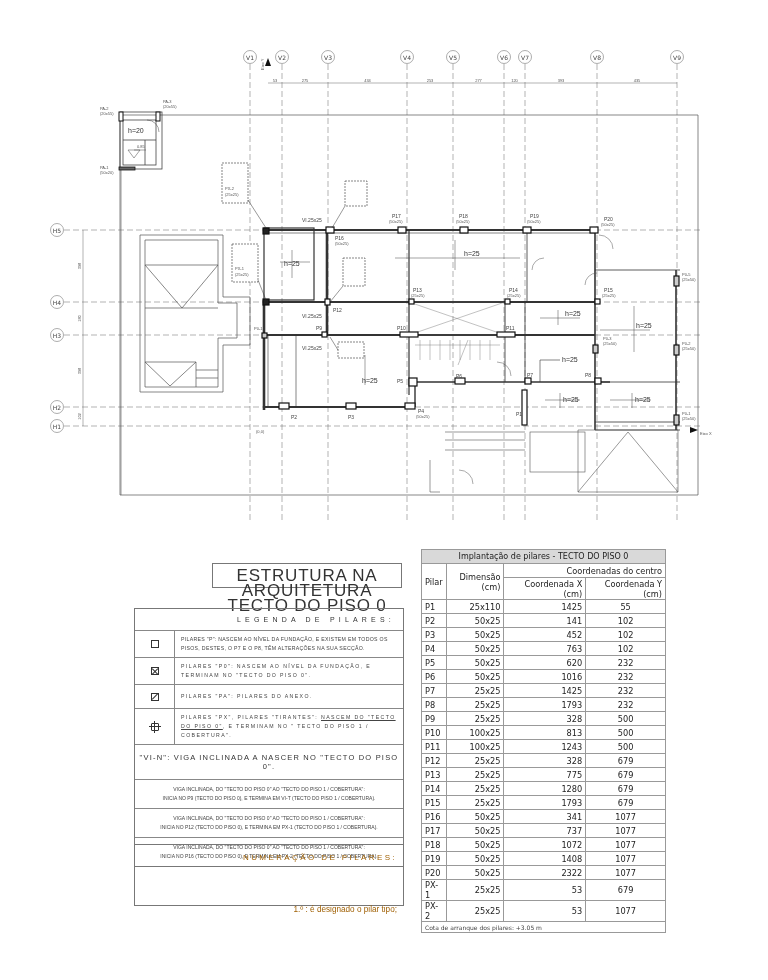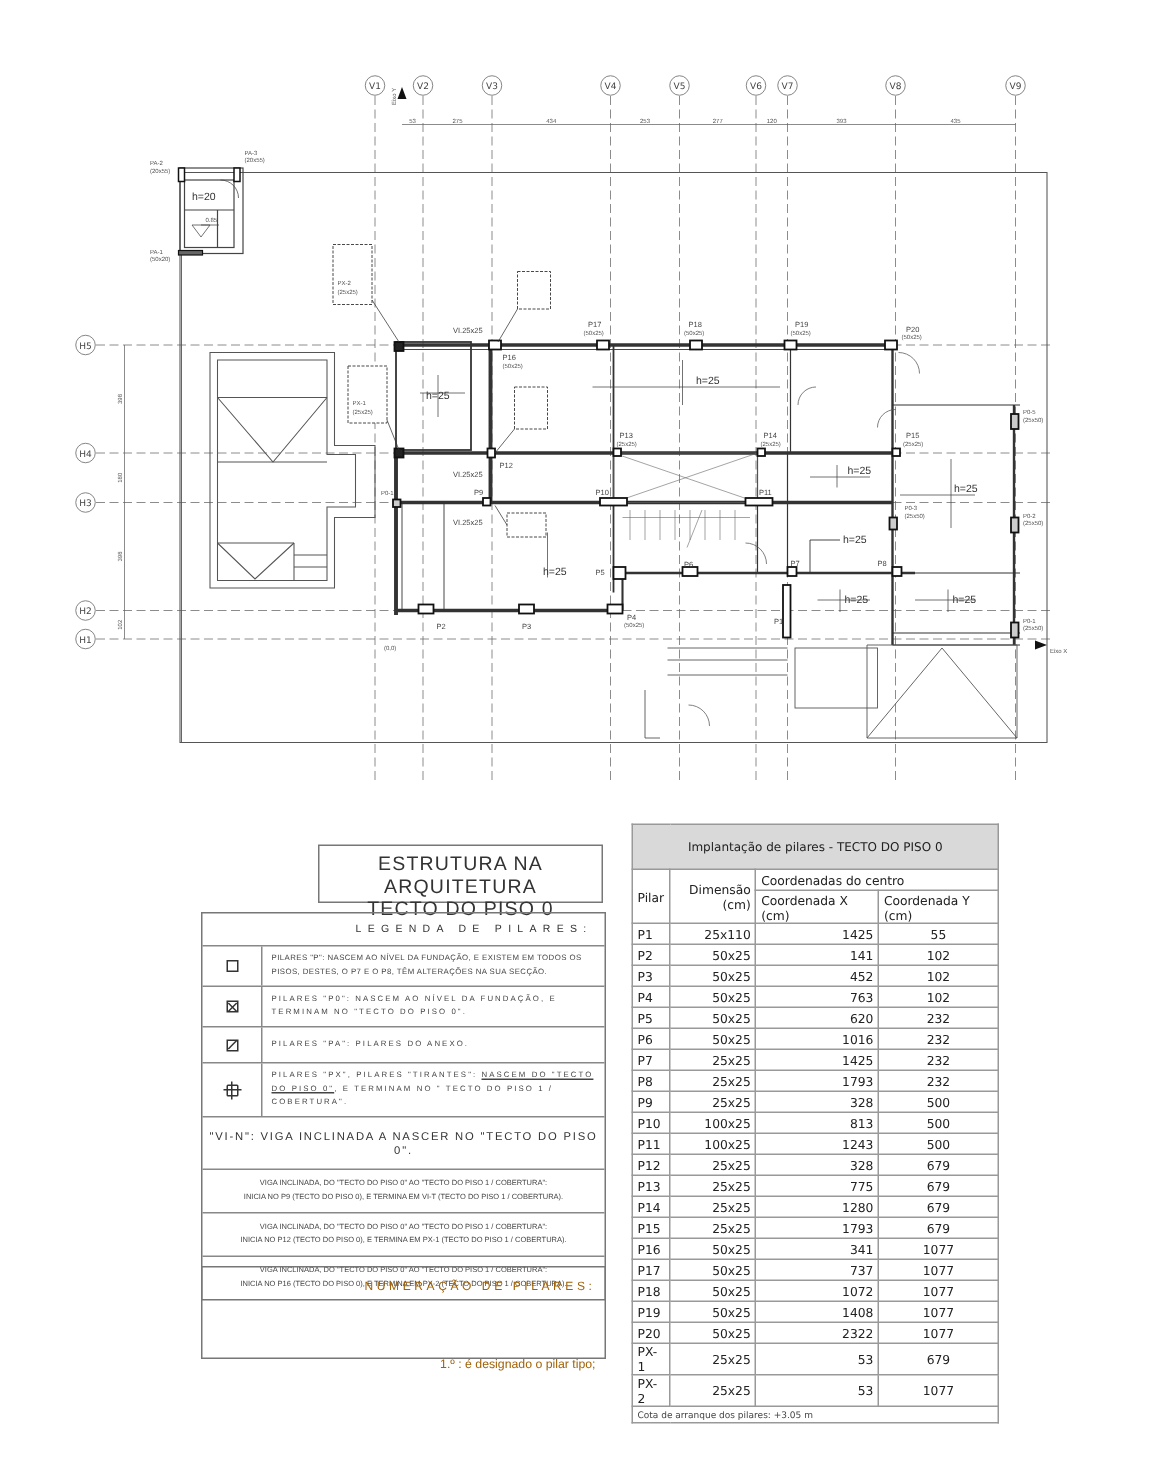--- a/index.html
+++ b/index.html
@@ -4,21 +4,21 @@
 <style>
   * { box-sizing: border-box; margin: 0; padding: 0; }
   body { width: 768px; height: 980px; background: #ffffff; position: relative; overflow: hidden; font-family: "Liberation Sans", sans-serif; color: #2a2a2a; }
   #plan { position: absolute; left: 0; top: 0; width: 768px; height: 540px; }
   .gridlabel { font-family: "DejaVu Sans", sans-serif; font-size: 6px; fill: #444; }
   .tiny { font-family: "Liberation Sans", sans-serif; font-size: 4px; fill: #555; }
   .small { font-family: "Liberation Sans", sans-serif; font-size: 5px; fill: #444; }
   .hlabel { font-family: "Liberation Sans", sans-serif; font-size: 7px; fill: #333; }
 
   
-  #title-box { position: absolute; left: 212px; top: 563px; width: 190px; height: 39px; border: 1px solid #777; text-align: center; font-family: "Liberation Sans", sans-serif; font-size: 13px; letter-spacing: 0.8px; line-height: 15px; padding-top: 4px; color: #333; }
+  #title-box { position: absolute; left: 212px; top: 563px; width: 190px; height: 25px; border: 1px solid #777; text-align: center; font-family: "Liberation Sans", sans-serif; font-size: 17px; letter-spacing: 0.8px; line-height: 15px; padding-top: 4px; color: #333; }
 
   
   #legend { position: absolute; left: 134px; top: 608px; width: 270px; border: 1px solid #777; font-family: "Liberation Sans", sans-serif; }
   #legend .lg-head { height: 22px; border-bottom: 1px solid #888; text-align: right; padding-right: 8px; font-size: 7px; letter-spacing: 4.2px; line-height: 22px; color: #333; }
   #legend .lg-row { display: flex; border-bottom: 1px solid #888; }
   #legend .lg-sym { width: 40px; border-right: 1px solid #888; display: flex; align-items: center; justify-content: center; }
   #legend .lg-text { flex: 1; padding: 4px 6px; font-size: 5.2px; line-height: 9px; letter-spacing: 0.3px; color: #444; }
   #legend .lg-text.spaced { letter-spacing: 1.4px; }
   #legend .lg-full { border-bottom: 1px solid #888; text-align: center; font-size: 7.5px; letter-spacing: 1.2px; padding: 8px 0; color: #333; }
   #legend .lg-note { border-bottom: 1px solid #888; text-align: center; font-size: 5px; line-height: 9px; padding: 5px 2px; color: #444; }
@@ -33,22 +33,22 @@
   .u { text-decoration: underline; }
 
   
   #numbering { position: absolute; left: 134px; top: 844px; width: 270px; height: 62px; border: 1px solid #777; text-align: right; padding: 6px 6px 0 16px; font-family: "Liberation Sans", sans-serif; color: #a16207; }
   #numbering .nm-title { font-size: 8px; letter-spacing: 2.4px; line-height: 13px; }
   #numbering .nm-line { font-size: 8.2px; line-height: 12px; margin-top: 40px; }
 
   
   #pillar-table { position: absolute; left: 421px; top: 549px; width: 245px; border-collapse: collapse; font-family: "DejaVu Sans", sans-serif; font-size: 8.2px; color: #222; }
   #pillar-table td, #pillar-table th { border: 1px solid #999; font-weight: normal; padding: 0 3px; height: 14px; }
-  #pillar-table .t-title { background: #d9d9d9; text-align: center; font-size: 8px; height: 30px; }
-  #pillar-table .hdr { text-align: left; line-height: 10px; }
+  #pillar-table .t-title { background: #d9d9d9; text-align: center; font-size: 8px; height: 14px; }
+  #pillar-table .hdr { text-align: right; line-height: 10px; }
   #pillar-table .c-pilar { width: 24px; text-align: left; }
   #pillar-table .c-dim { width: 56px; text-align: right; }
   #pillar-table .c-x { width: 80px; text-align: right; }
   #pillar-table .c-y { width: 78px; text-align: center; }
   #pillar-table .foot { font-size: 6px; height: 11px; text-align: left; color: #444; }
 </style>
 </head>
 <body>
 
 <svg id="plan" viewBox="0 0 768 540" xmlns="http://www.w3.org/2000/svg">

